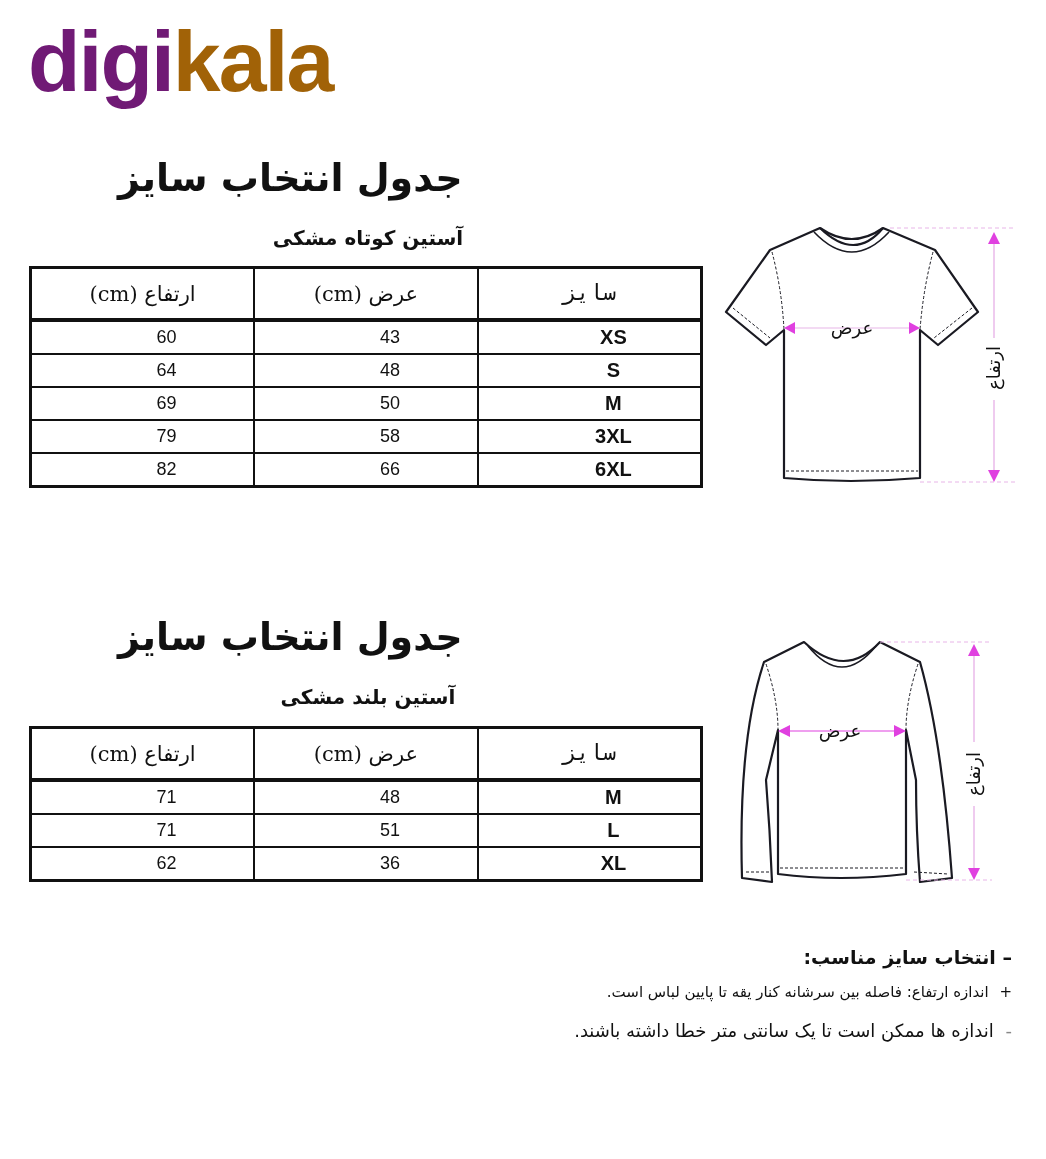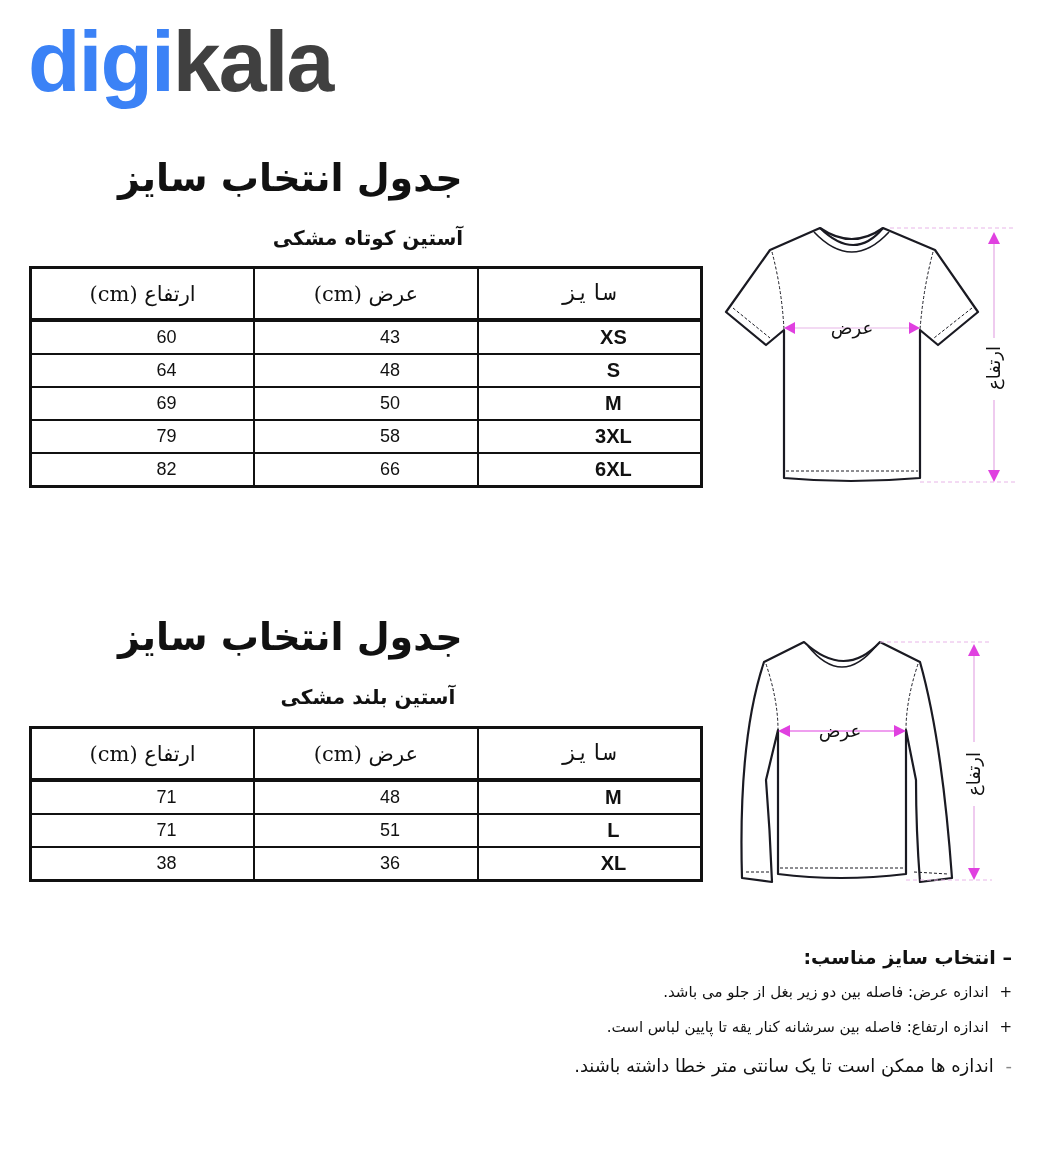--- a/index.html
+++ b/index.html
@@ -1,21 +1,21 @@
 <!DOCTYPE html>
 <html><head>
 <meta charset="utf-8">
 <style>
   html, body { margin: 0; padding: 0; background: #ffffff; }
   body { width: 1046px; height: 1159px; position: relative; overflow: hidden;
          font-family: "DejaVu Sans", sans-serif; color: #111; }
   .logo { position: absolute; left: 28px; top: 18px; font-family: "Liberation Sans", sans-serif;
           font-size: 86px; font-weight: 700; letter-spacing: -2px; line-height: 1; }
-  .logo .digi { color: #3b82f6; }
-  .logo .kala { color: #404040; text-align: right; }
+  .logo .digi { color: #701a75; }
+  .logo .kala { color: #a16207; text-align: right; }
 
   .title { position: absolute; width: 500px; text-align: left; direction: rtl;
            font-size: 38px; font-weight: 700; }
   .subtitle { position: absolute; width: 500px; text-align: center; direction: rtl;
               font-size: 20px; font-weight: 700; }
 
   table.size { position: absolute; left: 29px; width: 674px; border-collapse: collapse;
                border: 3px solid #111; direction: rtl; }
   table.size td, table.size th { border: 2px solid #111; text-align: center; padding: 0; }
   table.size th { height: 49px; font-family: "DejaVu Serif", serif; font-weight: 400; font-size: 21px; }
@@ -138,21 +138,21 @@
       <td>71</td>
     </tr>
     <tr>
       <td class="sz">L</td>
       <td>51</td>
       <td>71</td>
     </tr>
     <tr>
       <td class="sz">XL</td>
       <td>36</td>
-      <td>38</td>
+      <td>62</td>
     </tr>
   </tbody>
 </table>
 
 <svg class="shirt" style="left:720px; top:630px;" width="320" height="260" viewBox="0 0 320 260">
   <g fill="none" stroke="#1a1a22" stroke-width="2.2" stroke-linejoin="round">
     <path d="M84 12 Q125 50 160 12 L200 32 Q222 110 232 248 L200 252 Q196 200 196 150 L186 100 L186 244 Q120 252 58 244 L58 100 L46 150 Q50 200 52 252 L22 248 Q18 110 44 32 Z" fill="#fff"></path>
     <path d="M88 16 Q122 58 156 16" stroke-width="1.6"></path>
   </g>
   <g fill="none" stroke="#1a1a22" stroke-width="1" stroke-dasharray="3,2">
@@ -176,23 +176,19 @@
     <polygon points="254,250 248,238 260,238" fill="#e040e0"></polygon>
   </g>
   <text x="120" y="107" text-anchor="middle" font-size="18" fill="#111" font-family="DejaVu Sans, sans-serif" direction="rtl">عرض</text>
   <text x="0" y="0" text-anchor="middle" font-size="18" fill="#111" font-family="DejaVu Sans, sans-serif" direction="rtl" transform="translate(260 144) rotate(-90)">ارتفاع</text>
 </svg>
 
 <div class="notes" style="top:946px;">
   <div class="heading">– انتخاب سایز مناسب:</div>
   <div class="item">
     <span class="bullet">+</span>
-    <span>اندازه عرض: فاصله بین دو زیر بغل از جلو می باشد.</span>
-  </div>
-  <div class="item">
-    <span class="bullet">+</span>
     <span>اندازه ارتفاع: فاصله بین سرشانه کنار یقه تا پایین لباس است.</span>
   </div>
   <div class="final">
     <span class="dash">-</span>
     <span>اندازه ها ممکن است تا یک سانتی متر خطا داشته باشند.</span>
   </div>
 </div>
 
 </body></html>

